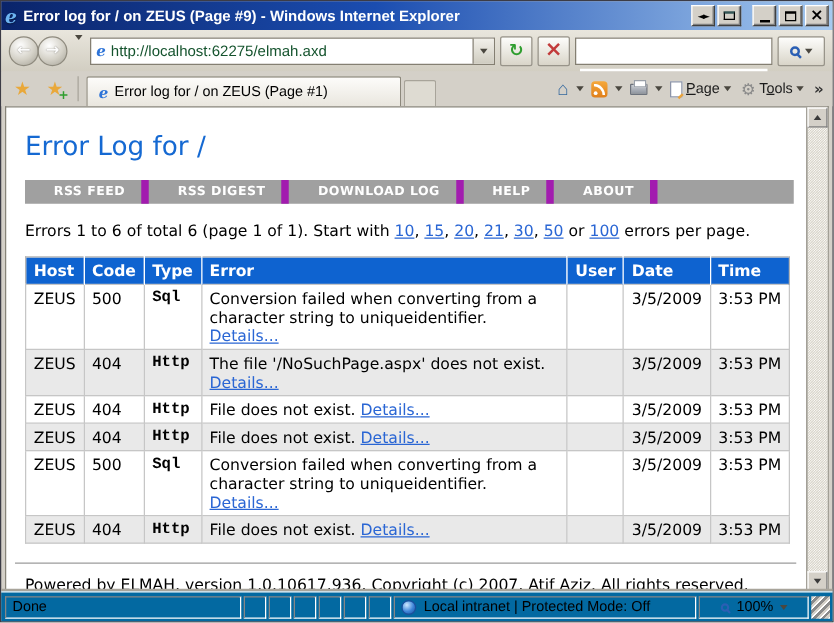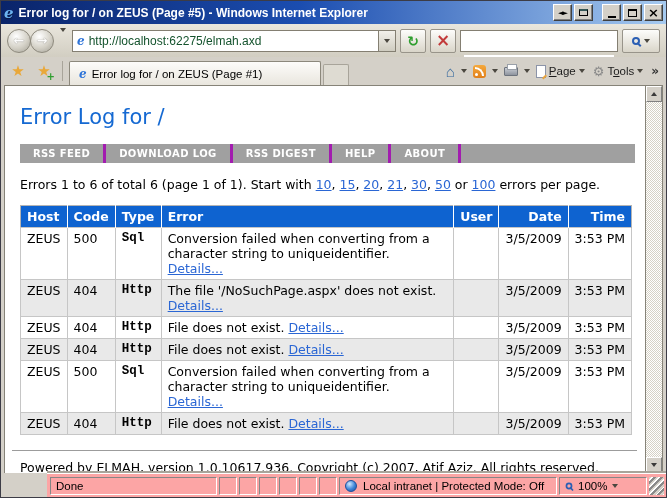--- a/index.html
+++ b/index.html
@@ -94,30 +94,30 @@
   .page-glyph { width:10px; height:13px; background:#fff; border:1px solid #8c94a8; position:relative; }
   .page-glyph::after { content:""; position:absolute; right:-2px; bottom:-1px; width:5px; height:2px; background:#e8a33d; transform:rotate(-45deg); }
   .gear-glyph { font-size:13px; color:#8a8a8a; line-height:1; }
   .chevron { font:bold 12px "DejaVu Sans",sans-serif; color:#333; padding:0 2px; }
 
   
   .viewport { flex:1 1 auto; min-height:0; margin:0 3px; display:flex; background:#fff; border:1px solid #868378; border-bottom:none; }
   .content { flex:1; overflow:hidden; padding-left:15px; font-family:"DejaVu Sans",sans-serif; color:#000; }
   h1.page-heading { margin:19px 0 0 0; font-size:21px; font-weight:normal; color:var(--heading_blue,#1569d2); }
   .navbar { margin-top:15px; margin-right:10px; background:var(--nav_gray,#a0a0a0); display:flex; height:19px; }
-  .nav-item { color:#fff; font:bold 10px "DejaVu Sans",sans-serif; letter-spacing:.4px; padding:4px 13px 0 13px; border-right:3px solid #a21caf; cursor:pointer; }
+  .nav-item { color:#fff; font:bold 10px "DejaVu Sans",sans-serif; letter-spacing:.4px; padding:4px 13px 0 23px; border-right:6px solid #a21caf; cursor:pointer; }
   .paging { margin-top:14px; font-size:12.5px; }
   .lnk { color:var(--link_blue,#2a66d4); text-decoration:underline; cursor:pointer; }
   table.errors { margin-top:13px; border-collapse:collapse; width:612px; font-size:12.5px; border:1px solid #b4b4b4; }
   table.errors th {
     background:var(--header_blue,#0e63d0); color:#fff; font-weight:bold; text-align:left;
     padding:3px 6px; border-right:1px solid #fff; font-size:12.5px;
   }
   table.errors th:last-child { border-right:1px solid #b4b4b4; }
-  table.errors th.r { text-align:right; }
+  table.errors th.r { }
   table.errors td { border:1px solid #c6c6c6; padding:3px 6px; vertical-align:top; }
   tr.alt { background:var(--alt_row,#e9e9e9); }
   td.c-code, td.c-date, td.c-time { text-align:left; white-space:nowrap; }
   td.c-type { font-weight:bold;font-family:Liberation Mono, monospace; }
   hr.rule { margin:15px 8px 0 -8px; border:none; border-top:1px solid #9c9c9c; }
   .footer-text { margin:8px 10px 0 0; font-size:12.5px; line-height:1.45; }
   .footer-link { color:inherit; cursor:pointer; }
 
   
   .scrollbar {
@@ -126,38 +126,38 @@
     background-image:
       linear-gradient(45deg,#fff 25%,transparent 25%,transparent 75%,#fff 75%),
       linear-gradient(45deg,#fff 25%,#d6d2c6 25%,#d6d2c6 75%,#fff 75%);
     background-size:2px 2px; background-position:0 0,1px 1px;
   }
   .sb-btn { height:16px; background:#d4d0c8; border:1px solid; border-color:#fff #808080 #808080 #fff; display:flex; align-items:center; justify-content:center; }
   .tri-up { width:0; height:0; border-left:3px solid transparent; border-right:3px solid transparent; border-bottom:4px solid #3a3a3a; }
   .tri-dn { width:0; height:0; border-left:3px solid transparent; border-right:3px solid transparent; border-top:4px solid #3a3a3a; }
 
   
-  .statusbar { flex:0 0 24px; background:#fca5a5; display:flex; gap:2px; padding:3px 2px 2px 3px; border-top:1px solid #fff; box-shadow:0 -2px 0 #a8a49a;margin-left:46px; }
+  .statusbar { flex:0 0 24px; background:#0369a1; display:flex; gap:2px; padding:3px 2px 2px 3px; border-top:1px solid #fff; box-shadow:0 -2px 0 #a8a49a; }
   .panel { border:1px solid; border-color:#868686 #fff #fff #868686; display:flex; align-items:center; font-size:11.5px; padding:0 5px; color:#000; }
   .p-done { flex:1; }
   .p-seg { width:18px; padding:0; }
-  .p-zone { width:218px; gap:6px; }
-  .p-zoom { width:88px; gap:5px; justify-content:flex-start; }
+  .p-zone { width:242px; gap:6px; }
+  .p-zoom { width:88px; gap:5px; justify-content:center; }
   .globe { width:12px; height:12px; border-radius:50%; border:1px solid #1c4f9c; background:radial-gradient(circle at 35% 30%,#cfe8ff,#3d85d8 55%,#1c4f9c); }
   .grip { width:15px; border:none; background:repeating-linear-gradient(135deg,#d4d0c8 0 2px,#ffffff 2px 3px,#8a8a8a 3px 5px); }
   u { text-decoration:underline; }
 </style>
 </head>
 <body>
 
 <div class="window">
 
   <div class="titlebar">
     <span class="e-icon">e</span>
-    <span class="title-text">Error log for / on ZEUS (Page #5) - Windows Internet Explorer</span>
+    <span class="title-text">Error log for / on ZEUS (Page #9) - Windows Internet Explorer</span>
     <span class="wbtns">
       <span class="wbtn">
           <span class="glyph-arrows">◄►</span>
         </span>
       <span class="wbtn">
           <span class="glyph-popout"></span>
         </span>
       <span class="wgap"></span>
       <span class="wbtn">
           <span class="glyph-min"></span>
@@ -232,22 +232,22 @@
       <span class="chevron">»</span>
     </span>
   </div>
 
   <div class="viewport">
     <div class="content">
       <h1 class="page-heading">Error Log for /</h1>
 
       <div class="navbar" id="navbar">
           <span class="nav-item">RSS FEED</span>
+          <span class="nav-item">RSS DIGEST</span>
           <span class="nav-item">DOWNLOAD LOG</span>
-          <span class="nav-item">RSS DIGEST</span>
           <span class="nav-item">HELP</span>
           <span class="nav-item">ABOUT</span>
         </div>
 
       <div class="paging" id="paging-line">Errors 1 to 6 of total 6 (page 1 of 1). Start with <a class="lnk">10</a>, <a class="lnk">15</a>, <a class="lnk">20</a>, <a class="lnk">21</a>, <a class="lnk">30</a>, <a class="lnk">50</a> or <a class="lnk">100</a> errors per page.</div>
 
       <table class="errors">
         <colgroup>
           <col style="width:44px">
             <col style="width:40px">

